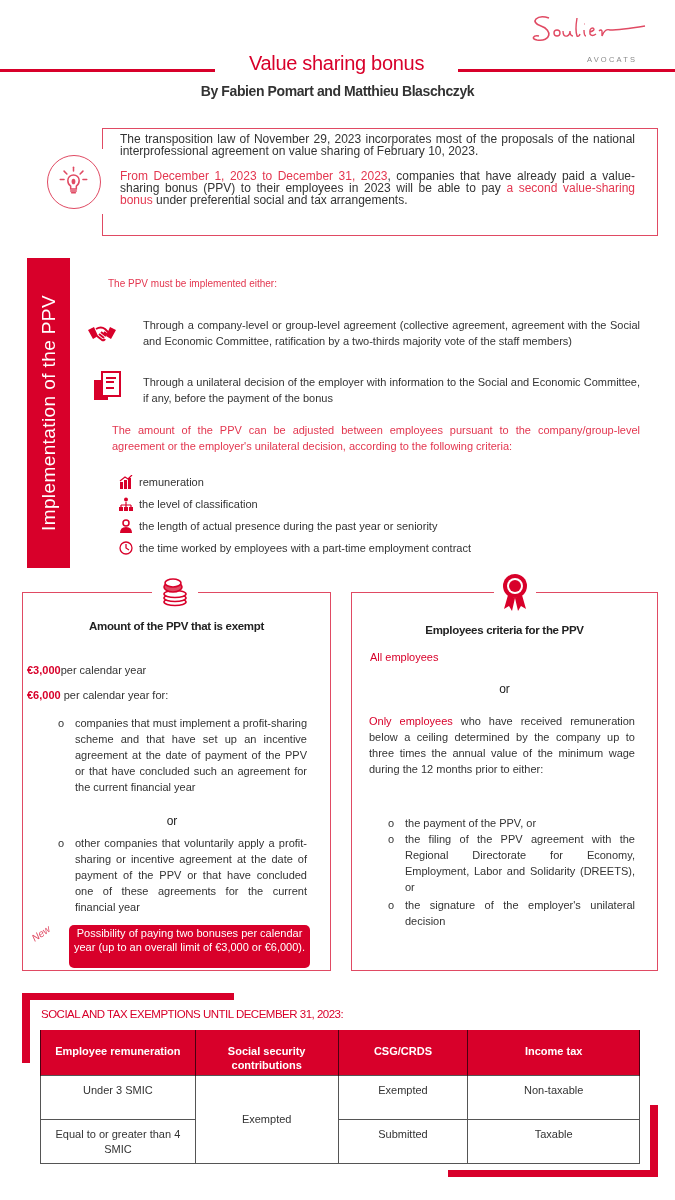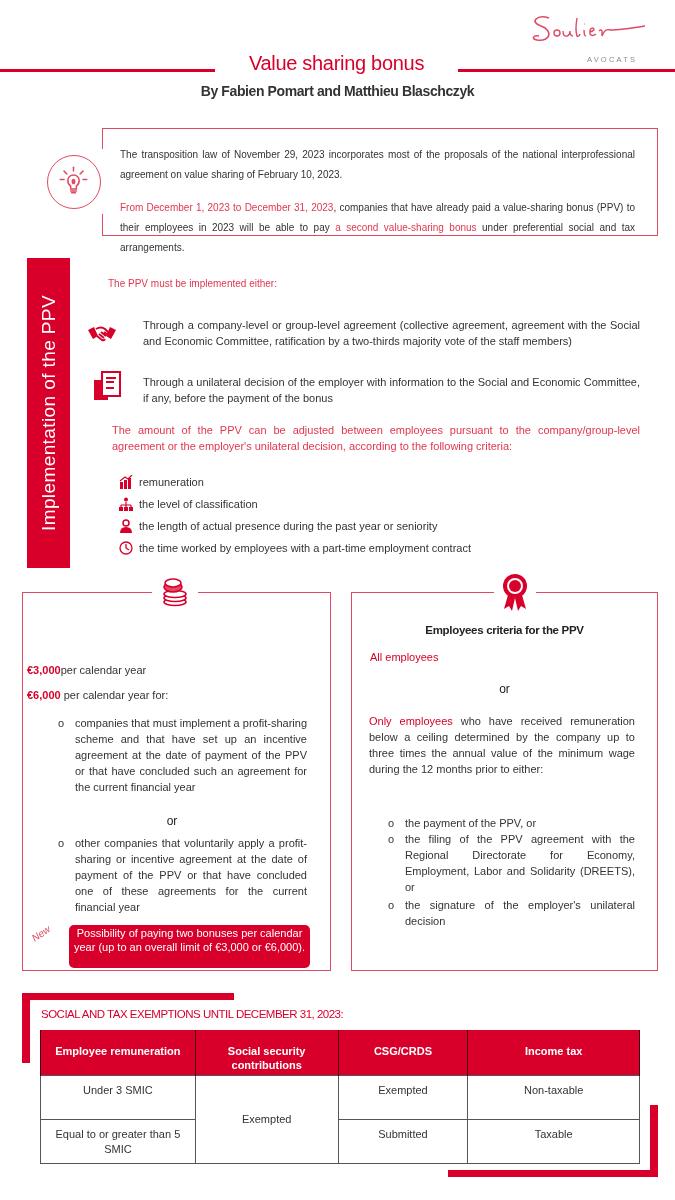--- a/index.html
+++ b/index.html
@@ -15,21 +15,21 @@
   .logo-sub { position: absolute; left: 60px; top: 45px; font-size: 7.5px; letter-spacing: 2.2px; color: #8a8a8a; }
   .title-line-l { left: 0; top: 69px; width: 215px; height: 3px; background: #d8002a; }
   .title-line-r { left: 458px; top: 69px; width: 217px; height: 3px; background: #d8002a; }
   .title { left: 215px; top: 52px; width: 243px; text-align: center; font-size: 20px; color: #d8002a; letter-spacing: -0.3px; }
   .byline { left: 150px; top: 83px; width: 375px; text-align: center; font-size: 14px; font-weight: bold; color: #333; letter-spacing: -0.4px; }
 
   
   .intro-box { left: 102px; top: 128px; width: 556px; height: 108px; border: 1.5px solid #e04a63; }
   .intro-box .cover { position: absolute; left: -3px; top: 20px; width: 6px; height: 65px; background: #fff; }
   .bulb-circle { left: 47px; top: 155px; width: 54px; height: 54px; border: 1.5px solid #e04a63; border-radius: 50%; background: #fff; }
-  .intro-text { left: 120px; top: 133px; width: 515px; font-size: 10px; line-height: 20px; text-align: justify; color: #333; margin-top: 12px; }
+  .intro-text { left: 120px; top: 133px; width: 515px; font-size: 12px; line-height: 12px; text-align: justify; color: #333; }
   .intro-text p + p { margin-top: 13px; }
 
   
   .v-banner { left: 27px; top: 258px; width: 43px; height: 310px; background: #d8002a; }
   .v-banner span { position: absolute; left: 50%; top: 50%; transform: translate(-50%, -50%) rotate(-90deg); white-space: nowrap; color: #fff; font-size: 19px; letter-spacing: 0.4px; }
 
   .impl-lead { left: 108px; top: 278px; font-size: 10px; color: #e3364f; }
   .impl-item { left: 143px; width: 497px; font-size: 11px; line-height: 16px; text-align: justify; color: #333; }
   .impl-icon { width: 32px; height: 32px; }
   .impl-note { left: 112px; top: 422px; width: 528px; font-size: 11px; line-height: 16px; color: #e3364f; text-align: justify; }
@@ -160,20 +160,21 @@
     <g fill="#fff" stroke="#d8002a" stroke-width="1.6">
       <ellipse cx="23" cy="25" rx="11" ry="3.5"></ellipse>
       <ellipse cx="23" cy="21" rx="11" ry="3.5"></ellipse>
       <ellipse cx="23" cy="17" rx="11" ry="3.5"></ellipse>
       <ellipse cx="21" cy="10" rx="9" ry="5" fill="#e04a63"></ellipse>
       <ellipse cx="21" cy="6" rx="8" ry="4" fill="#fff"></ellipse>
     </g>
   </svg>
 </div>
 <div class="abs box-h" style="left:22px;top:618px;width:309px;">
+  <div>Amount of the PPV that is exempt</div>
 </div>
 <div class="abs amt" style="left:27px;top:664px;"><b>€3,000</b><span>per calendar year</span></div>
 <div class="abs amt" style="left:27px;top:689px;"><b>€6,000</b><span> per calendar year for:</span></div>
 
 <div class="abs bl" style="left:58px;top:715px;width:15px;">o</div>
 <div class="abs bl" style="left:75px;top:715px;width:232px;">companies that must implement a profit-sharing scheme and that have set up an incentive agreement at the date of payment of the PPV or that have concluded such an agreement for the current financial year</div>
 <div class="abs or" style="left:22px;top:814px;width:300px;">or</div>
 <div class="abs bl" style="left:58px;top:835px;width:15px;">o</div>
 <div class="abs bl" style="left:75px;top:835px;width:232px;">other companies that voluntarily apply a profit-sharing or incentive agreement at the date of payment of the PPV or that have concluded one of these agreements for the current financial year</div>
 
@@ -223,18 +224,18 @@
     </tr>
   </thead>
   <tbody>
     <tr>
       <td>Under 3 SMIC</td>
       <td class="mid" rowspan="2">Exempted</td>
       <td>Exempted</td>
       <td>Non-taxable</td>
     </tr>
     <tr>
-      <td>Equal to or greater than 5 SMIC</td>
+      <td>Equal to or greater than 4 SMIC</td>
       <td>Submitted</td>
       <td>Taxable</td>
     </tr>
   </tbody>
 </table>
 
 </body></html>

